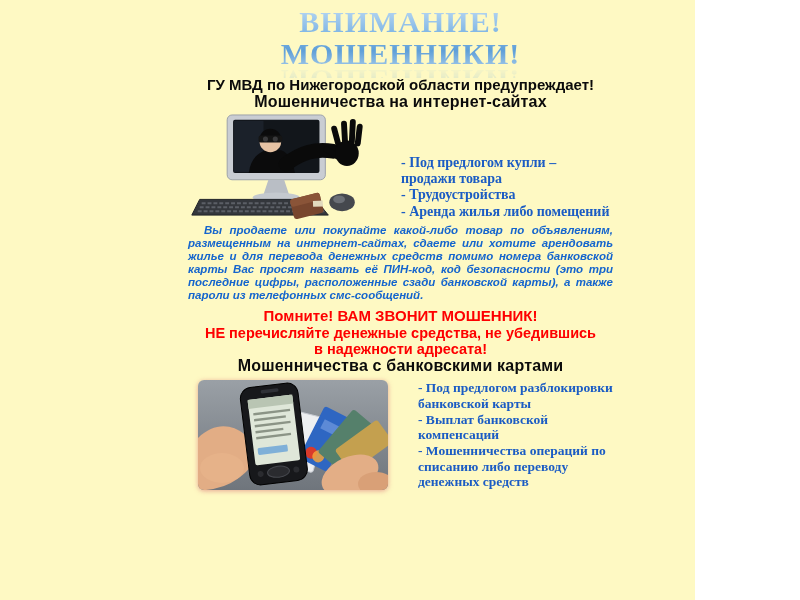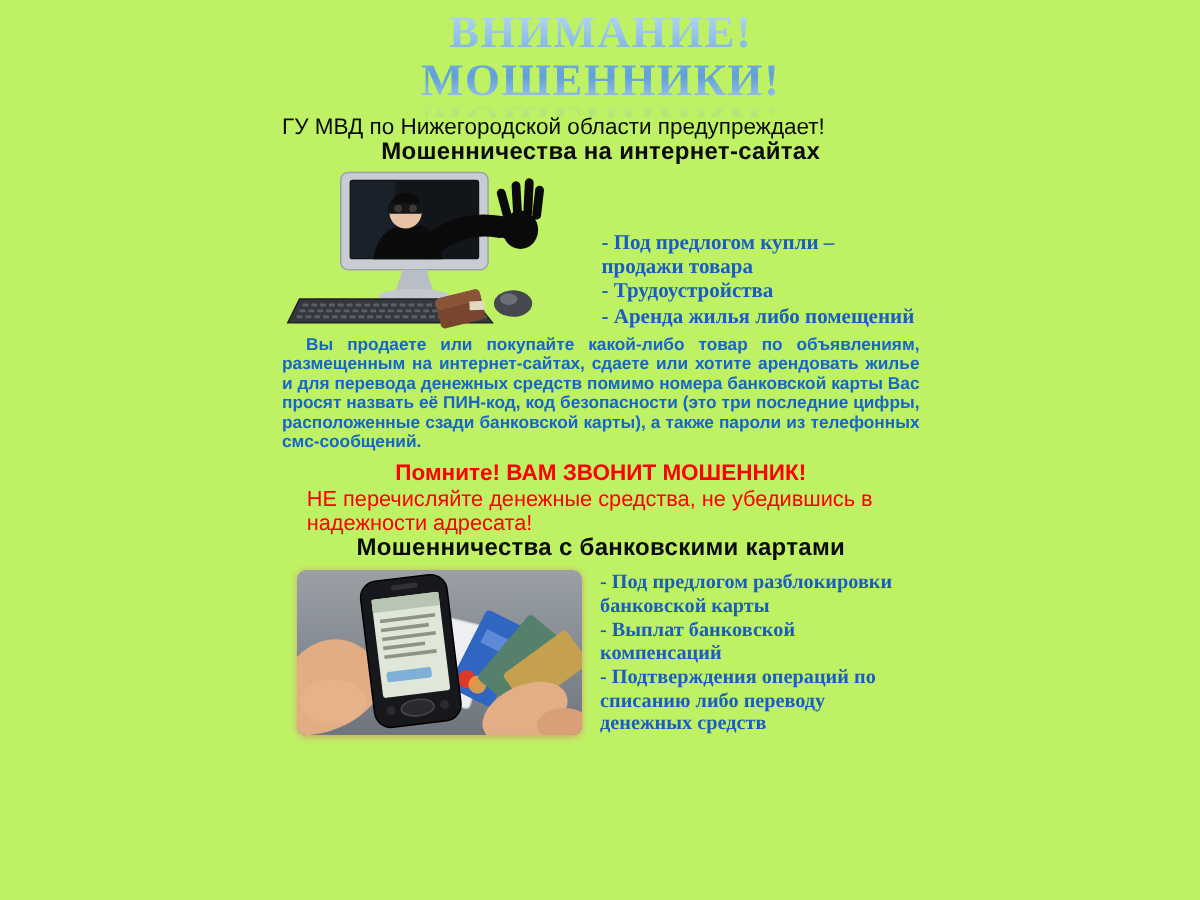--- a/index.html
+++ b/index.html
@@ -1,17 +1,17 @@
 <!DOCTYPE html>
 <html lang="ru"><head>
 <meta charset="utf-8">
 <style>
   html,body{margin:0;padding:0;}
   .page{
-    position:relative;width:800px;height:600px;background:#bef264;overflow:hidden;
+    position:relative;width:695px;height:600px;background:#fef9c3;overflow:hidden;
     font-family:"Liberation Sans",sans-serif;
   }
   .content{position:absolute;left:188px;top:0;width:425px;}
 
   
   .title-wrap{margin-top:6px;text-align:center;}
   .poster-title{
     display:inline-block;
     font-family:"Liberation Serif",serif;font-weight:bold;font-size:30px;line-height:32px;
     letter-spacing:1px;word-spacing:14px;
@@ -26,45 +26,45 @@
   .title-reflection span{
     display:inline-block;transform:scaleY(-1);
     font-family:"Liberation Serif",serif;font-weight:bold;font-size:30px;line-height:32px;
     letter-spacing:1px;word-spacing:14px;
     color:#9cc4e8;
     background:linear-gradient(180deg,#bcdaf3 0%,#7db4e4 45%,#5f9fd8 70%,#a9cdeb 100%);
     -webkit-background-clip:text;background-clip:text;-webkit-text-fill-color:transparent;
     -webkit-mask-image:linear-gradient(180deg,rgba(0,0,0,.9) 55%,rgba(0,0,0,0) 100%);
   }
 
-  .subtitle{margin-top:-2px;text-align:left;font-size:15px;font-weight:normal;color:#0b0b0b;}
+  .subtitle{margin-top:-2px;text-align:center;font-size:15px;font-weight:bold;color:#0b0b0b;}
   .sec-heading{margin-top:0;text-align:center;font-size:16px;font-weight:bold;color:#0b0b0b;letter-spacing:.2px;}
 
   .row{display:flex;align-items:flex-end;}
   .row1{margin-top:2px;height:108px;}
-  .row2{margin-top:5px;height:110px;}
+  .row2{margin-top:5px;height:110px;gap:18px;}
   .illu1{width:205px;height:108px;flex:0 0 205px;}
   .illu2-wrap{
     width:190px;height:110px;flex:0 0 190px;margin-left:10px;
     border-radius:6px;box-shadow:0 1px 5px rgba(219,120,120,.65);overflow:hidden;
   }
   .bullets{
     flex:1;padding-left:8px;
     font-family:"Liberation Serif",serif;font-weight:bold;color:#1b5cc4;
     font-size:14px;line-height:1.13;
   }
   .bullets .bullet{margin:0 0 1px 0;}
   .bullets2{font-size:13.5px;padding-left:12px;padding-top:2px;}
 
   .blue-para{
     margin-top:3px;color:#1565cd;font-weight:bold;font-size:11.5px;line-height:13px;
-    text-align:justify;text-indent:16px;
+    text-align:justify;text-indent:16px;font-style:italic;
   }
   .warn-title{margin-top:5px;text-align:center;color:#fe0000;font-weight:bold;font-size:15px;}
-  .warn-sub{margin-top:2px;color:#fe0000;font-weight:normal;font-size:14.5px;line-height:15.5px;
+  .warn-sub{margin-top:2px;text-align:center;color:#fe0000;font-weight:bold;font-size:14.5px;line-height:15.5px;
     max-width:392px;margin-left:auto;margin-right:auto;}
   .warn-block{
     margin-top:3px;color:#fb1414;font-weight:bold;font-size:13px;line-height:17px;
     text-align:justify;text-indent:12px;
   }
   .para2{margin-top:4px;}
 </style>
 </head>
 <body>
 
@@ -191,20 +191,20 @@
             <rect x="58" y="66" width="30" height="7" rx="1.5" fill="#7fb0d8"></rect>
             <ellipse cx="76" cy="92" rx="11" ry="5.5" fill="#2a2b2f" stroke="#46484e"></ellipse>
             <circle cx="58" cy="92" r="3" fill="#2a2b2f"></circle>
             <circle cx="94" cy="92" r="3" fill="#2a2b2f"></circle>
           </g>
         </svg>
       </div>
       <div class="bullets bullets2">
         <div class="bullet">- Под предлогом разблокировки банковской карты</div>
         <div class="bullet">- Выплат банковской компенсаций</div>
-        <div class="bullet">- Подтверждения операций по списанию либо переводу денежных средств</div>
+        <div class="bullet">- Мошенничества операций по списанию либо переводу денежных средств</div>
       </div>
     </div>
 
 
 
   </div>
 </div>
 
 </body></html>

